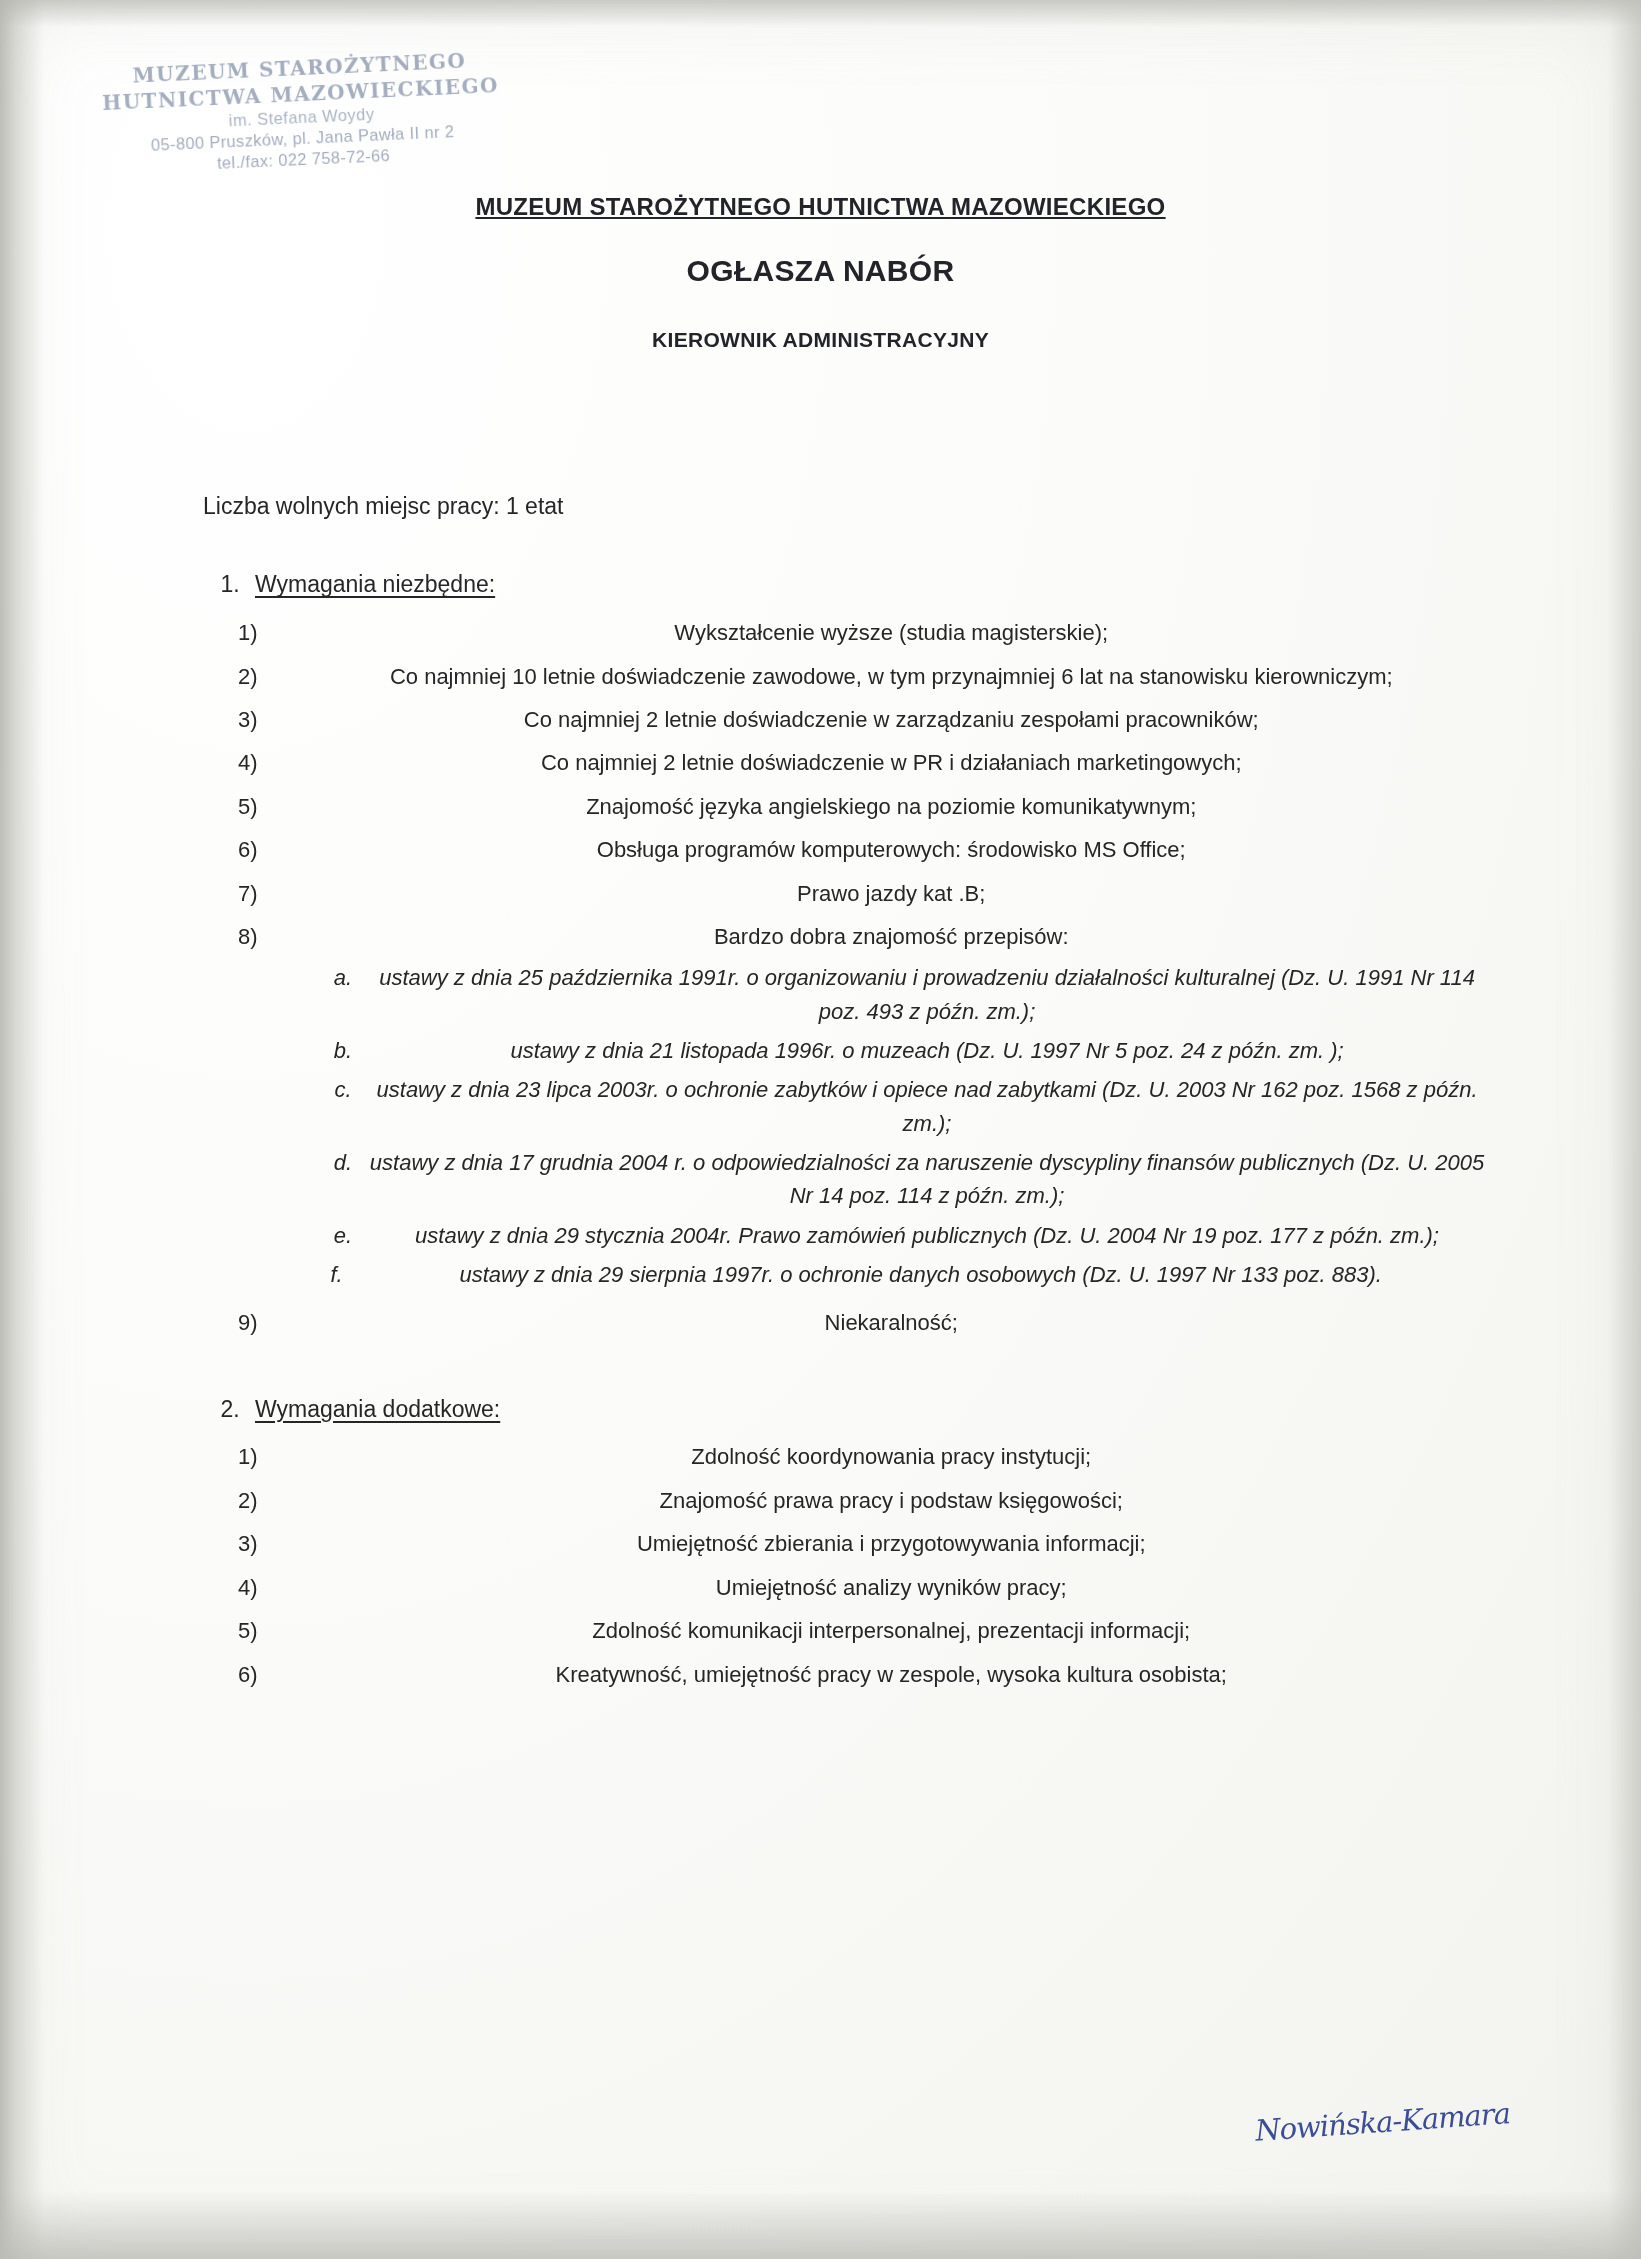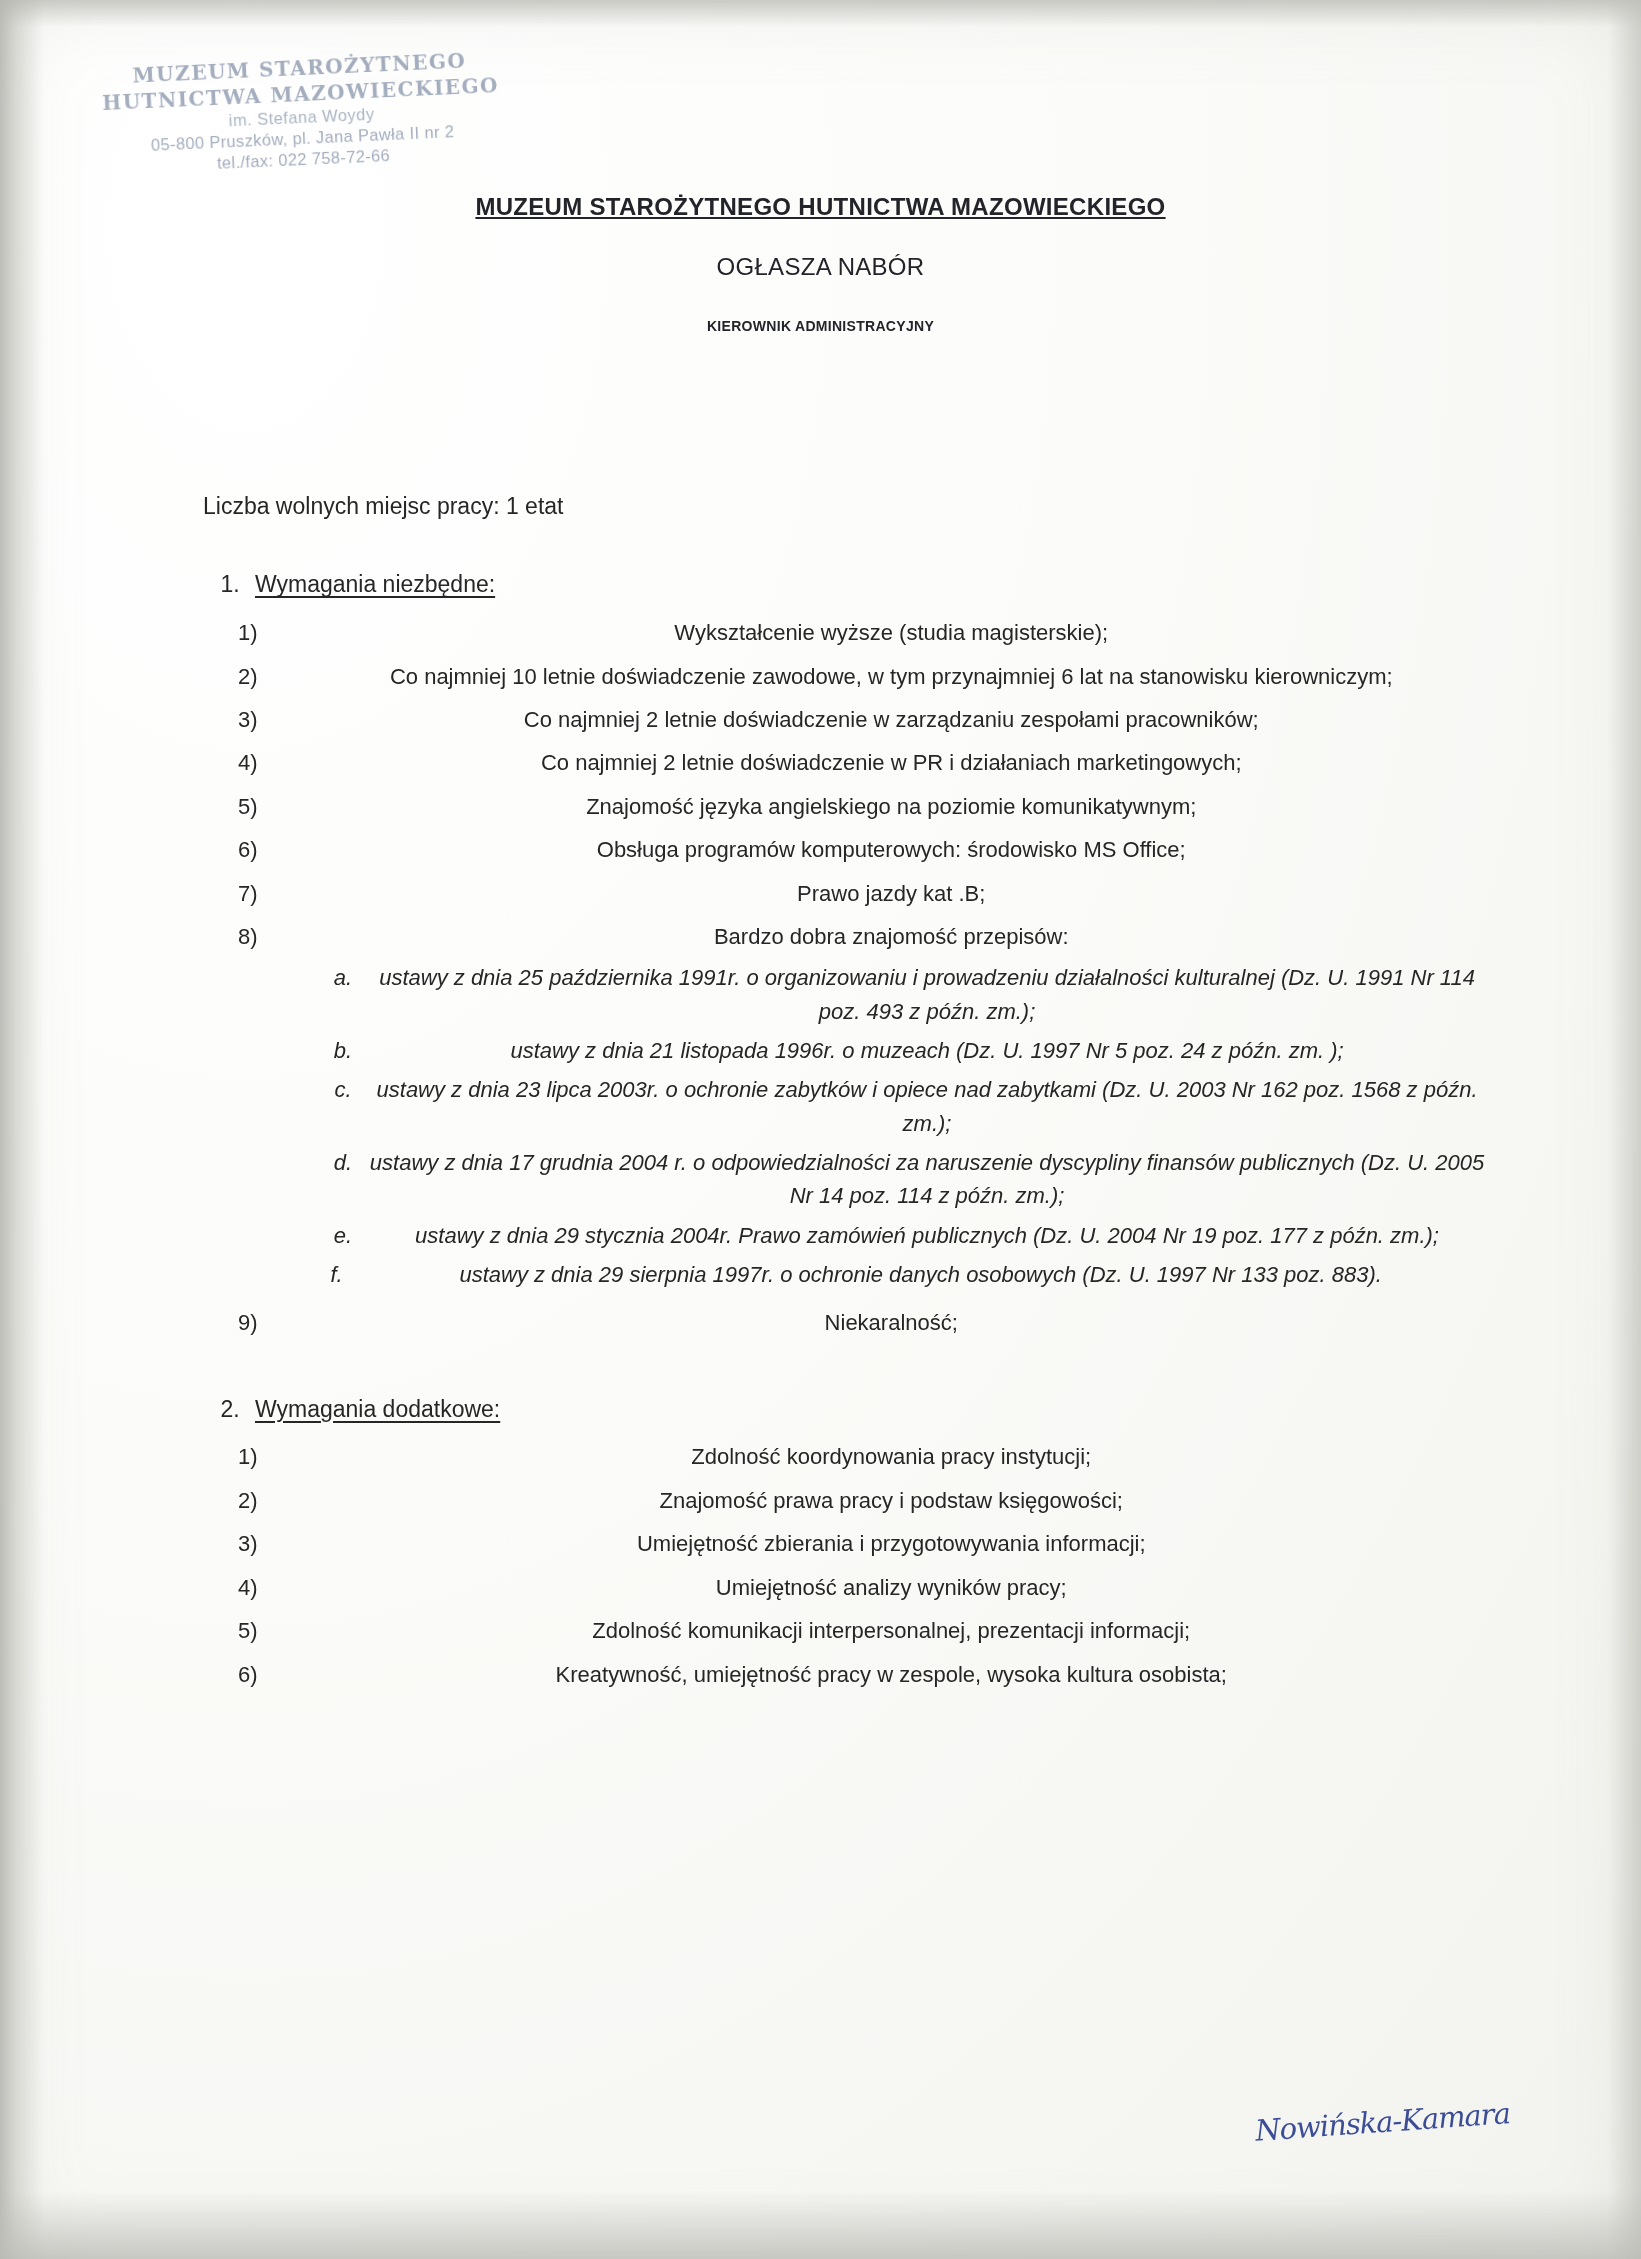--- a/index.html
+++ b/index.html
@@ -119,29 +119,29 @@
   .title-line {
     font-size: 24px;
     font-weight: bold;
     letter-spacing: 0.3px;
     line-height: 1.55;
     color: #23242a;
     text-decoration: underline;
   }
   .title-gap { height: 23px; }
   .subtitle-line {
-    font-size: 24px;
-    font-weight: normal;
+    font-size: 30px;
+    font-weight: bold;
     letter-spacing: 0.3px;
     line-height: 1.55;
     color: #23242a;
   }
   .role-line {
     margin-top: 33px;
-    font-size: 14px;
+    font-size: 21px;
     font-weight: bold;
     letter-spacing: 0.3px;
     color: #23242a;
   }
 
   
   .body-wrap {
     position: absolute;
     left: 203px;
     top: 488px;

